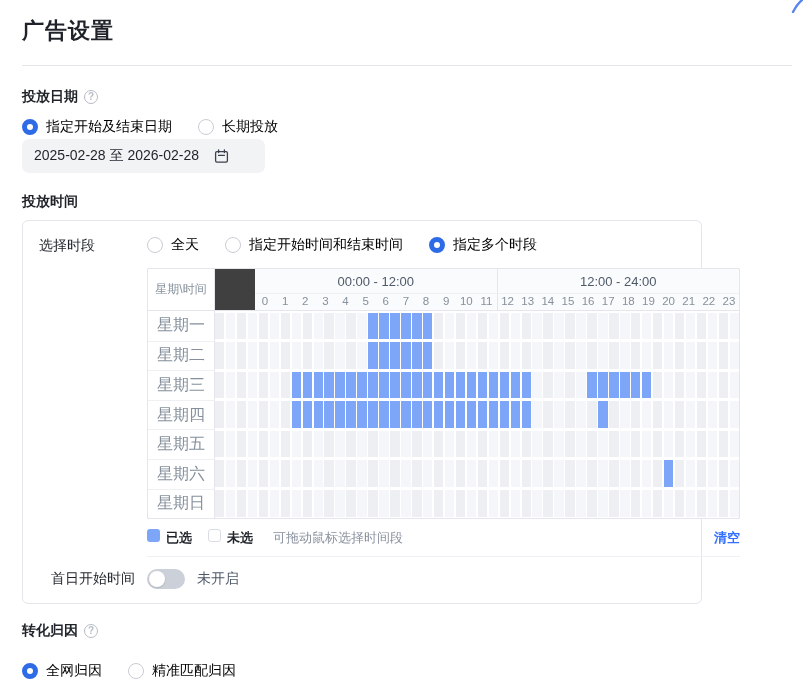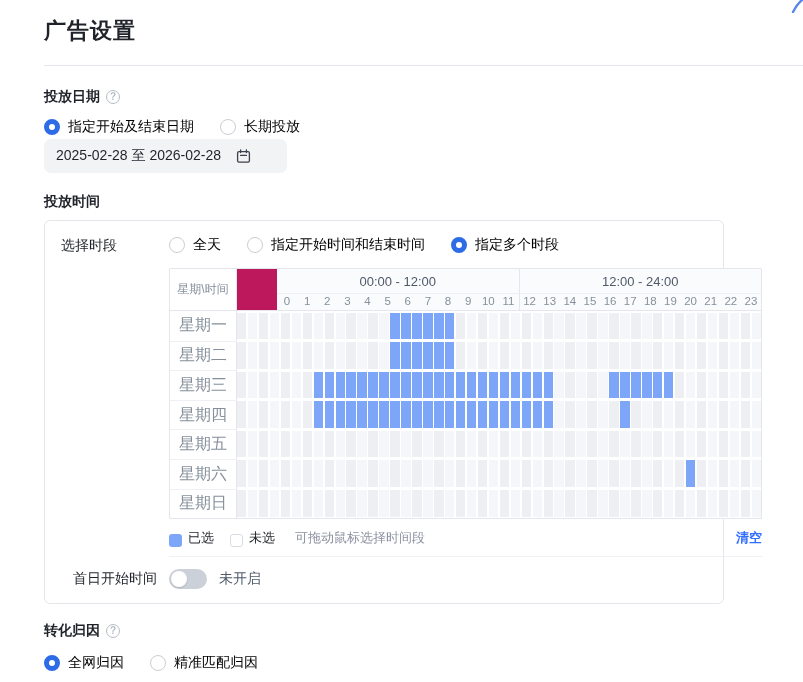--- a/index.html
+++ b/index.html
@@ -2,21 +2,21 @@
 <html style="--accent: #2e6be6; --cell: #7ea6f8; --link: #3370ff;"><head>
 <meta charset="utf-8">
 <style>
   * { margin:0; padding:0; box-sizing:border-box; }
   html,body { background:#fff; }
   body {
     width:803px; height:682px; overflow:hidden; position:relative;
     font-family:"Liberation Sans","DejaVu Sans",sans-serif;
     color:#1f2329; font-size:14px;
   }
-  .content { padding:16px 0 0 44px; width:800px; }
+  .content { padding:16px 0 0 22px; width:800px; }
   .page-title { font-size:22px; font-weight:700; line-height:30px; letter-spacing:1px; }
   .top-divider { border-top:1px solid #e5e6eb; margin-top:19px; width:770px; }
 
   .section-label-row { display:flex; align-items:center; margin-top:22px; height:18px; }
   .section-label { font-size:14px; font-weight:600; }
   .help-icon {
     width:14px; height:14px; border-radius:50%; border:1px solid #b6bcc6;
     color:#b6bcc6; font-size:10px; line-height:12px; text-align:center;
     margin-left:6px; display:inline-block; font-weight:700;
   }
@@ -37,21 +37,21 @@
   .settings-box {
     margin-top:9px; width:680px; border:1px solid #e5e6eb; border-radius:6px;
     padding:14px 16px;
   }
   .box-row { display:flex; }
   .box-row-label { width:108px; flex:0 0 auto; padding-top:2px; font-size:14px; color:#1f2329; }
   .box-row-content { flex:1; min-width:0; }
   .box-row .radio-row { margin-top:0; }
 
   
-  .sched { margin-top:13px; width:593px; border:1px solid #e5e6eb; border-radius:2px; background:#be185d; }
+  .sched { margin-top:13px; width:593px; border:1px solid #e5e6eb; border-radius:2px; background:#404040; }
   .sched-top { display:flex; border-bottom:1px solid #e5e6eb; }
   .sched-corner {
     width:67px; flex:0 0 auto; border-right:1px solid #e5e6eb;
     display:flex; align-items:center; justify-content:center;
     font-size:12px; color:#86909c; background:#fff;
   }
   .sched-head-right { flex:1; min-width:0; background:#fafbfc;margin-left:40px; }
   .head-halves { display:flex; height:25px; }
   .head-half {
     flex:1; display:flex; align-items:center; justify-content:center;
@@ -76,21 +76,21 @@
   }
   .time-cell { cursor:pointer; }
   .time-cell.c0 { background:#edeff2; }
   .time-cell.c1 { background:#f5f6f9; }
   .time-cell.sel { background:var(--cell); }
 
   .legend-row { margin-top:10px; width:593px; display:flex; align-items:center; font-size:13px; height:18px; }
   .legend-swatch { width:13px; height:13px; border-radius:3px; margin-right:6px; flex:0 0 auto; }
   .legend-swatch.sel { background:var(--cell); }
   .legend-swatch.unsel { background:#fff; border:1px solid #d8dce3; }
-  .legend-item { display:flex; align-items:flex-end; margin-right:16px; color:#1f2329; }
+  .legend-item { display:flex; align-items:flex-start; margin-right:16px; color:#1f2329;font-weight:bold; }
   .legend-hint { color:#8a919f; margin-left:4px; }
   .clear-link { margin-left:auto; color:var(--link); font-weight:600; cursor:pointer; }
 
   .inner-divider { border-top:1px solid #eef0f3; margin-top:9px; width:704px; }
 
   .firstday-row { display:flex; align-items:center; margin-top:12px; height:20px;text-align:center; }
   .toggle {
     width:38px; height:20px; border-radius:10px; background:#ccd1d9; position:relative; cursor:pointer; flex:0 0 auto;
   }
   .toggle-knob {
@@ -601,21 +601,21 @@
       </div>
       <span class="toggle-status">未开启</span>
     </div>
   </div>
 
   <div class="bottom-section">
     <div class="section-label-row" style="margin-top:8px">
       <span class="section-label">转化归因</span>
       <span class="help-icon">?</span>
     </div>
-    <div class="radio-row" style="margin-top:13px">
+    <div class="radio-row" style="margin-top:21px">
         <span class="radio-opt">
           <span class="radio on"></span>
           <span class="radio-label">全网归因</span>
         </span>
         <span class="radio-opt">
           <span class="radio"></span>
           <span class="radio-label">精准匹配归因</span>
         </span>
       </div>
   </div>

